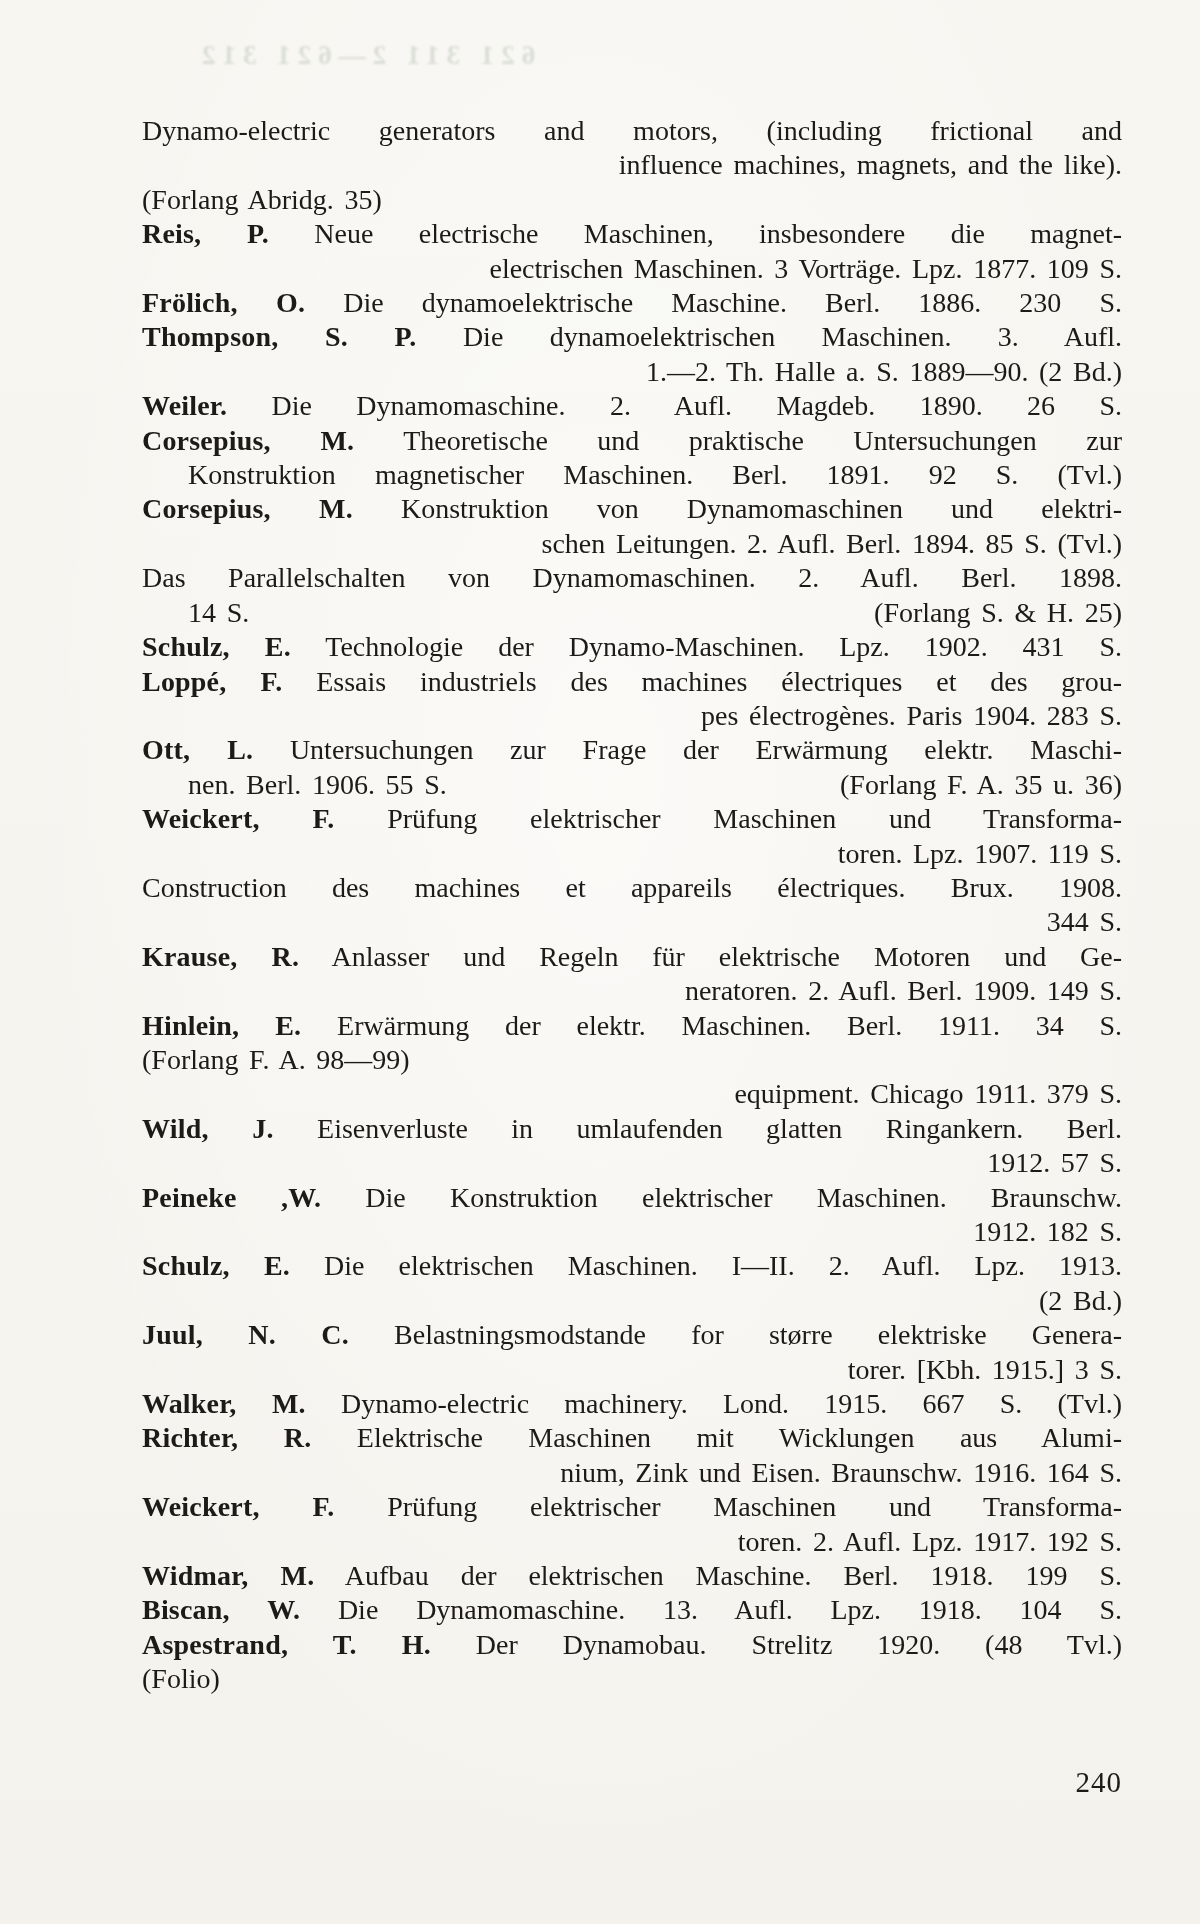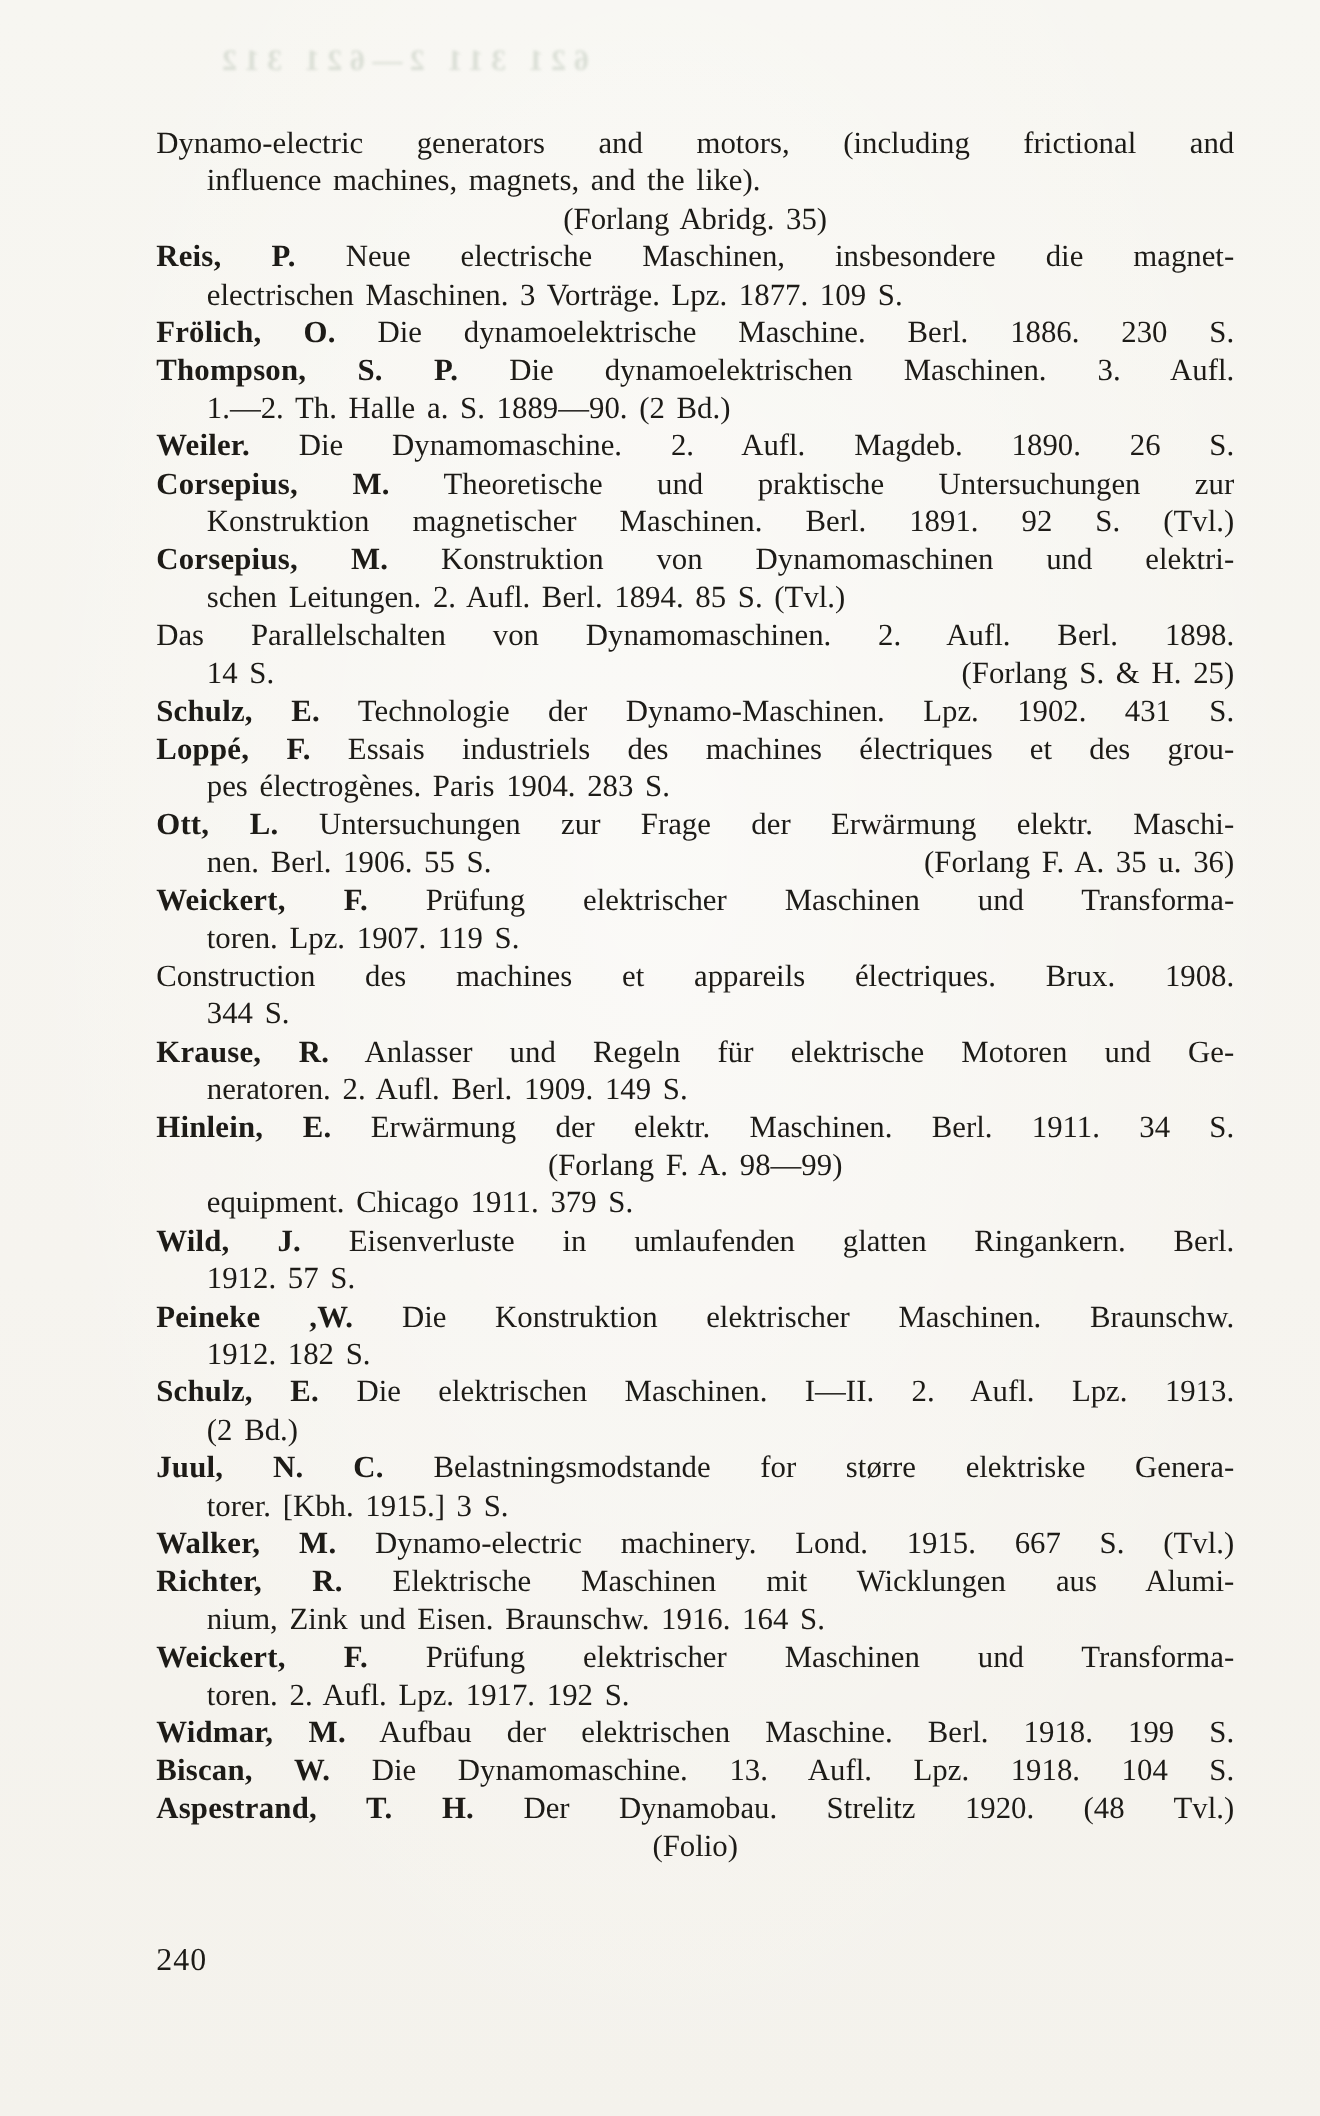--- a/index.html
+++ b/index.html
@@ -29,29 +29,29 @@
   .bib {
     position: absolute;
     left: 142px; top: 114px; width: 980px;
     font-size: 28px;
     line-height: 34.4px;
     color: #1d1b17;
     word-spacing: 0.13em;
   }
   .ln { min-height: 34.4px; white-space: normal; }
   .ln.j { text-align: justify; text-align-last: justify; }
-  .ln.l { text-align: left; }
-  .ln.r { text-align: center; }
+  .ln.l { text-align: right; }
+  .ln.r { text-align: left; }
   .ln.ind { padding-left: 46px; box-sizing: border-box; }
   .ln.s { display: flex; justify-content: space-between; gap: 13px; }
   .au { font-weight: bold; letter-spacing: 0.2px; }
   .pagenum {
     position: absolute;
     top: 1766px; left: 142px; width: 980px;
-    text-align: left;
+    text-align: right;
     font-size: 29px;
     color: #1d1b17;
     letter-spacing: 1px;
   }
 </style>
 </head>
 <body>
 
 <div class="paper"></div>
 

